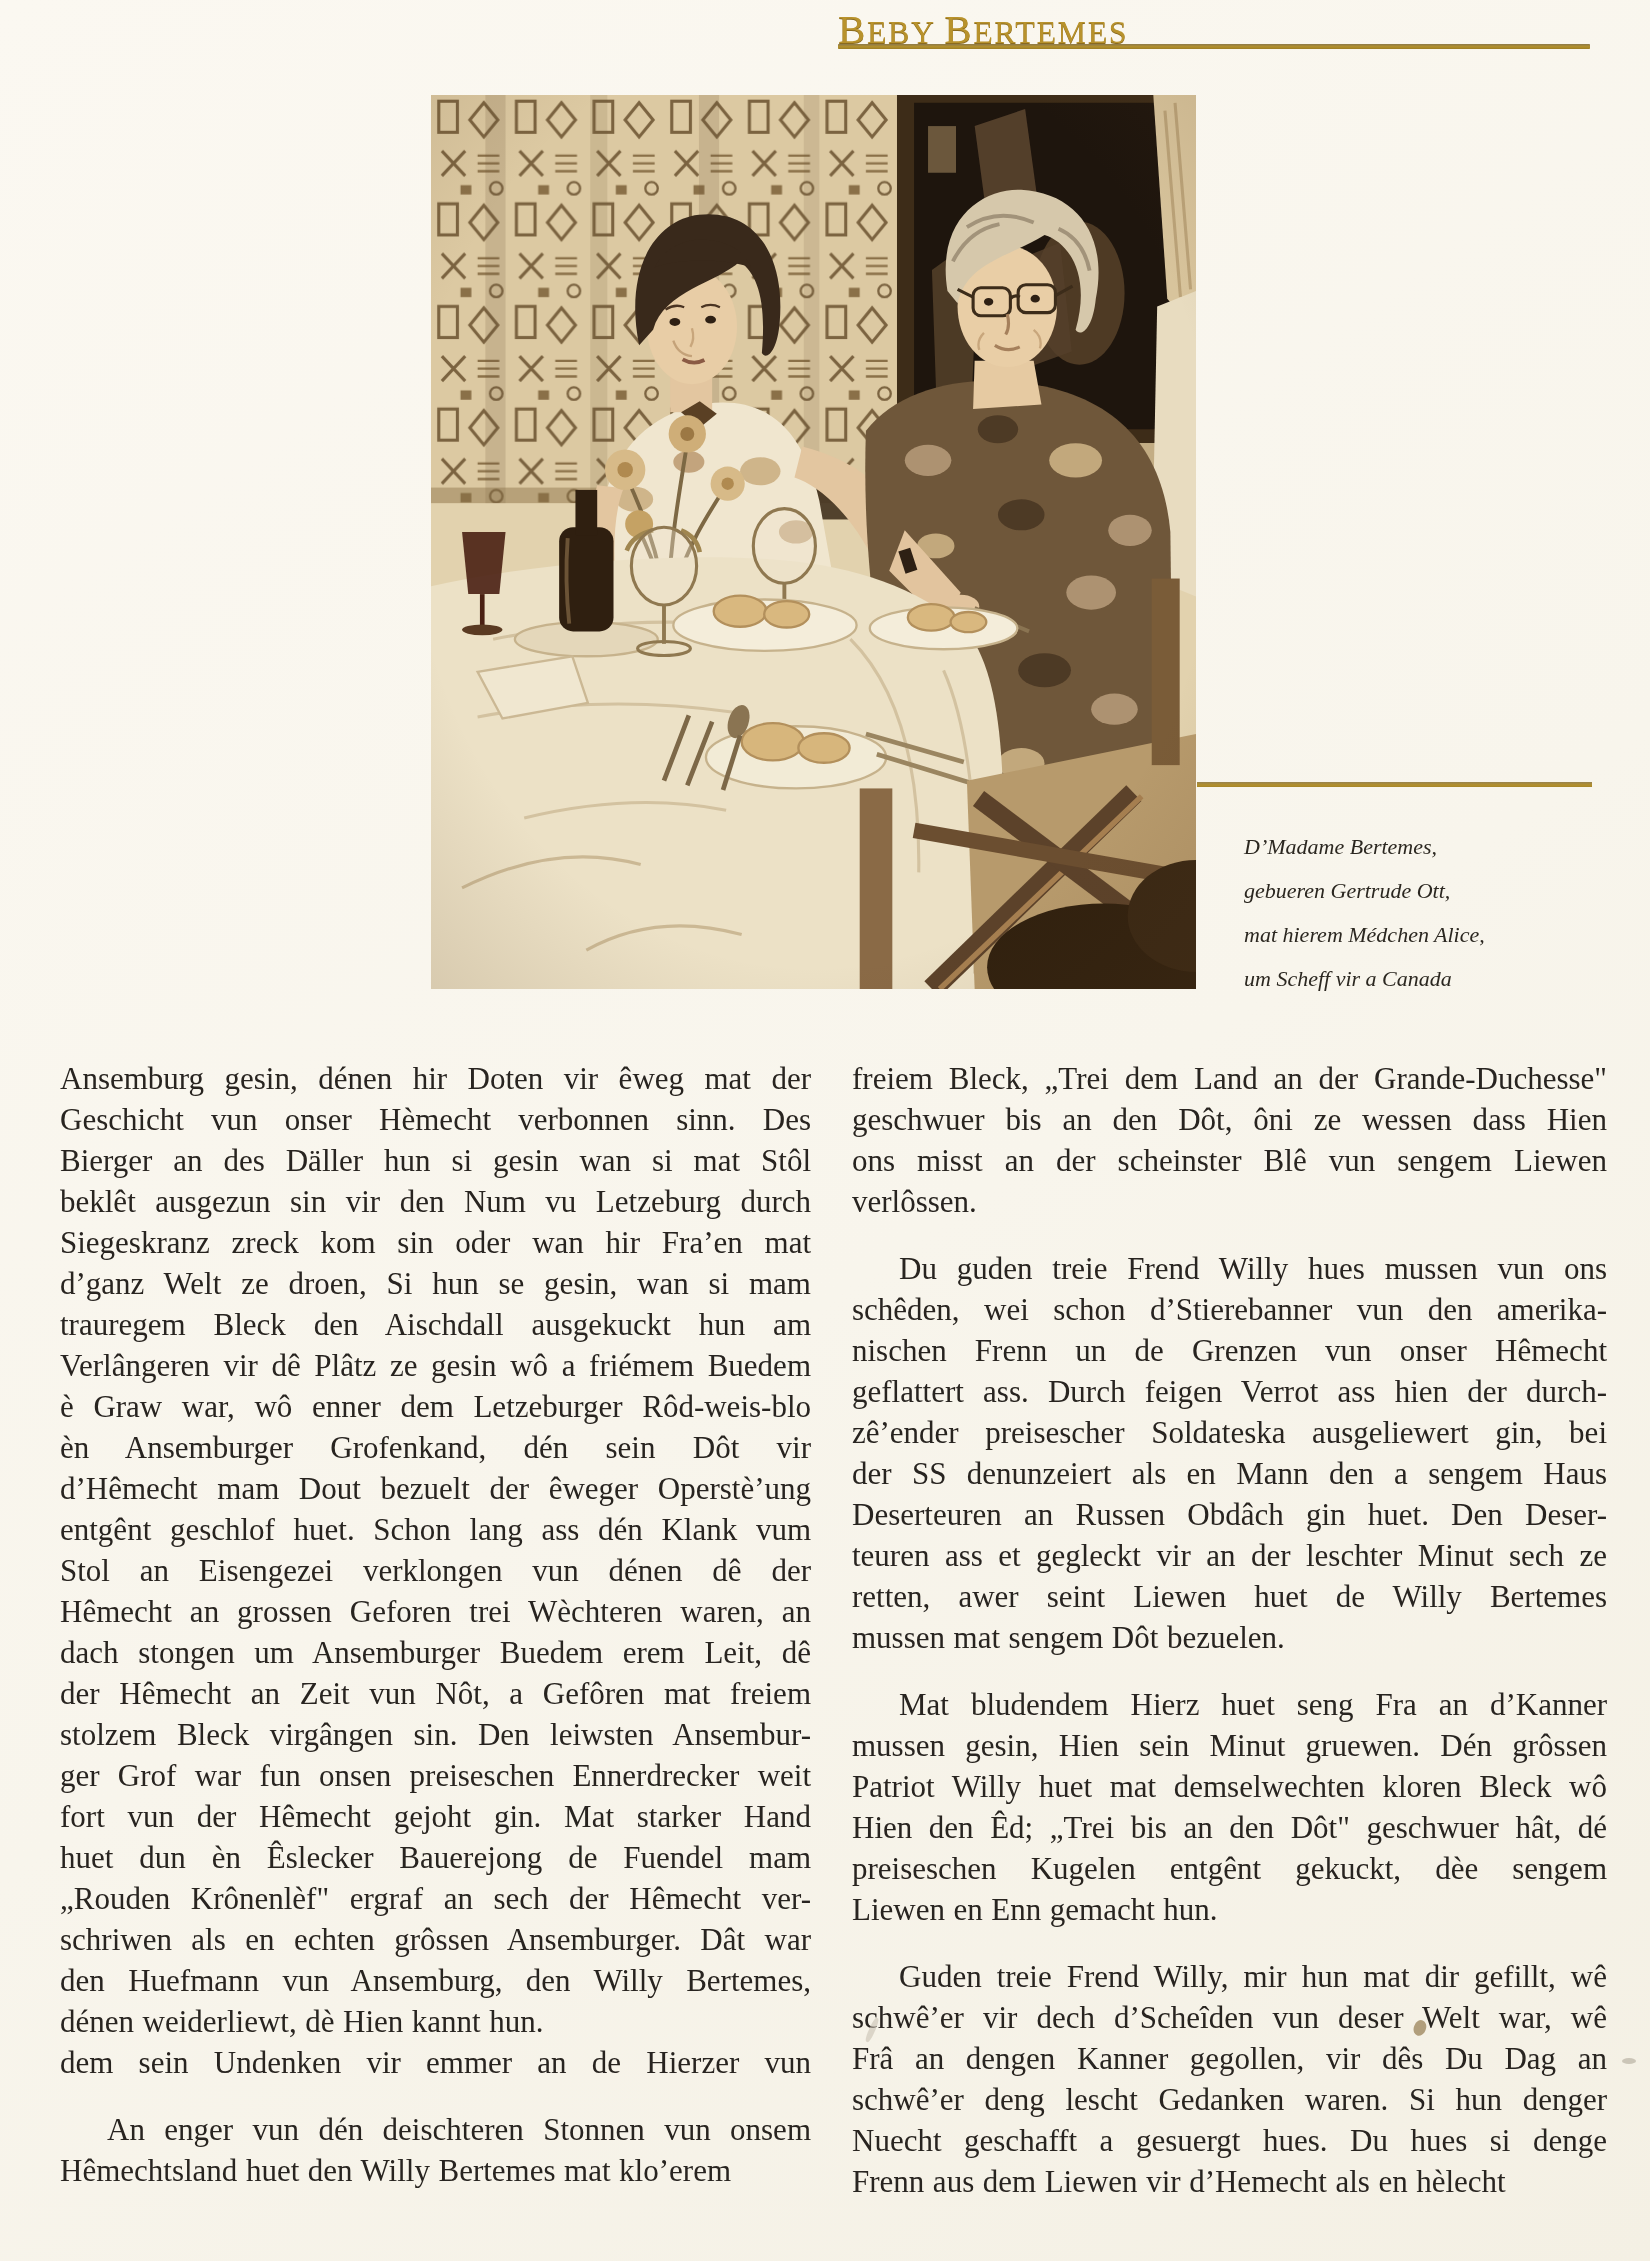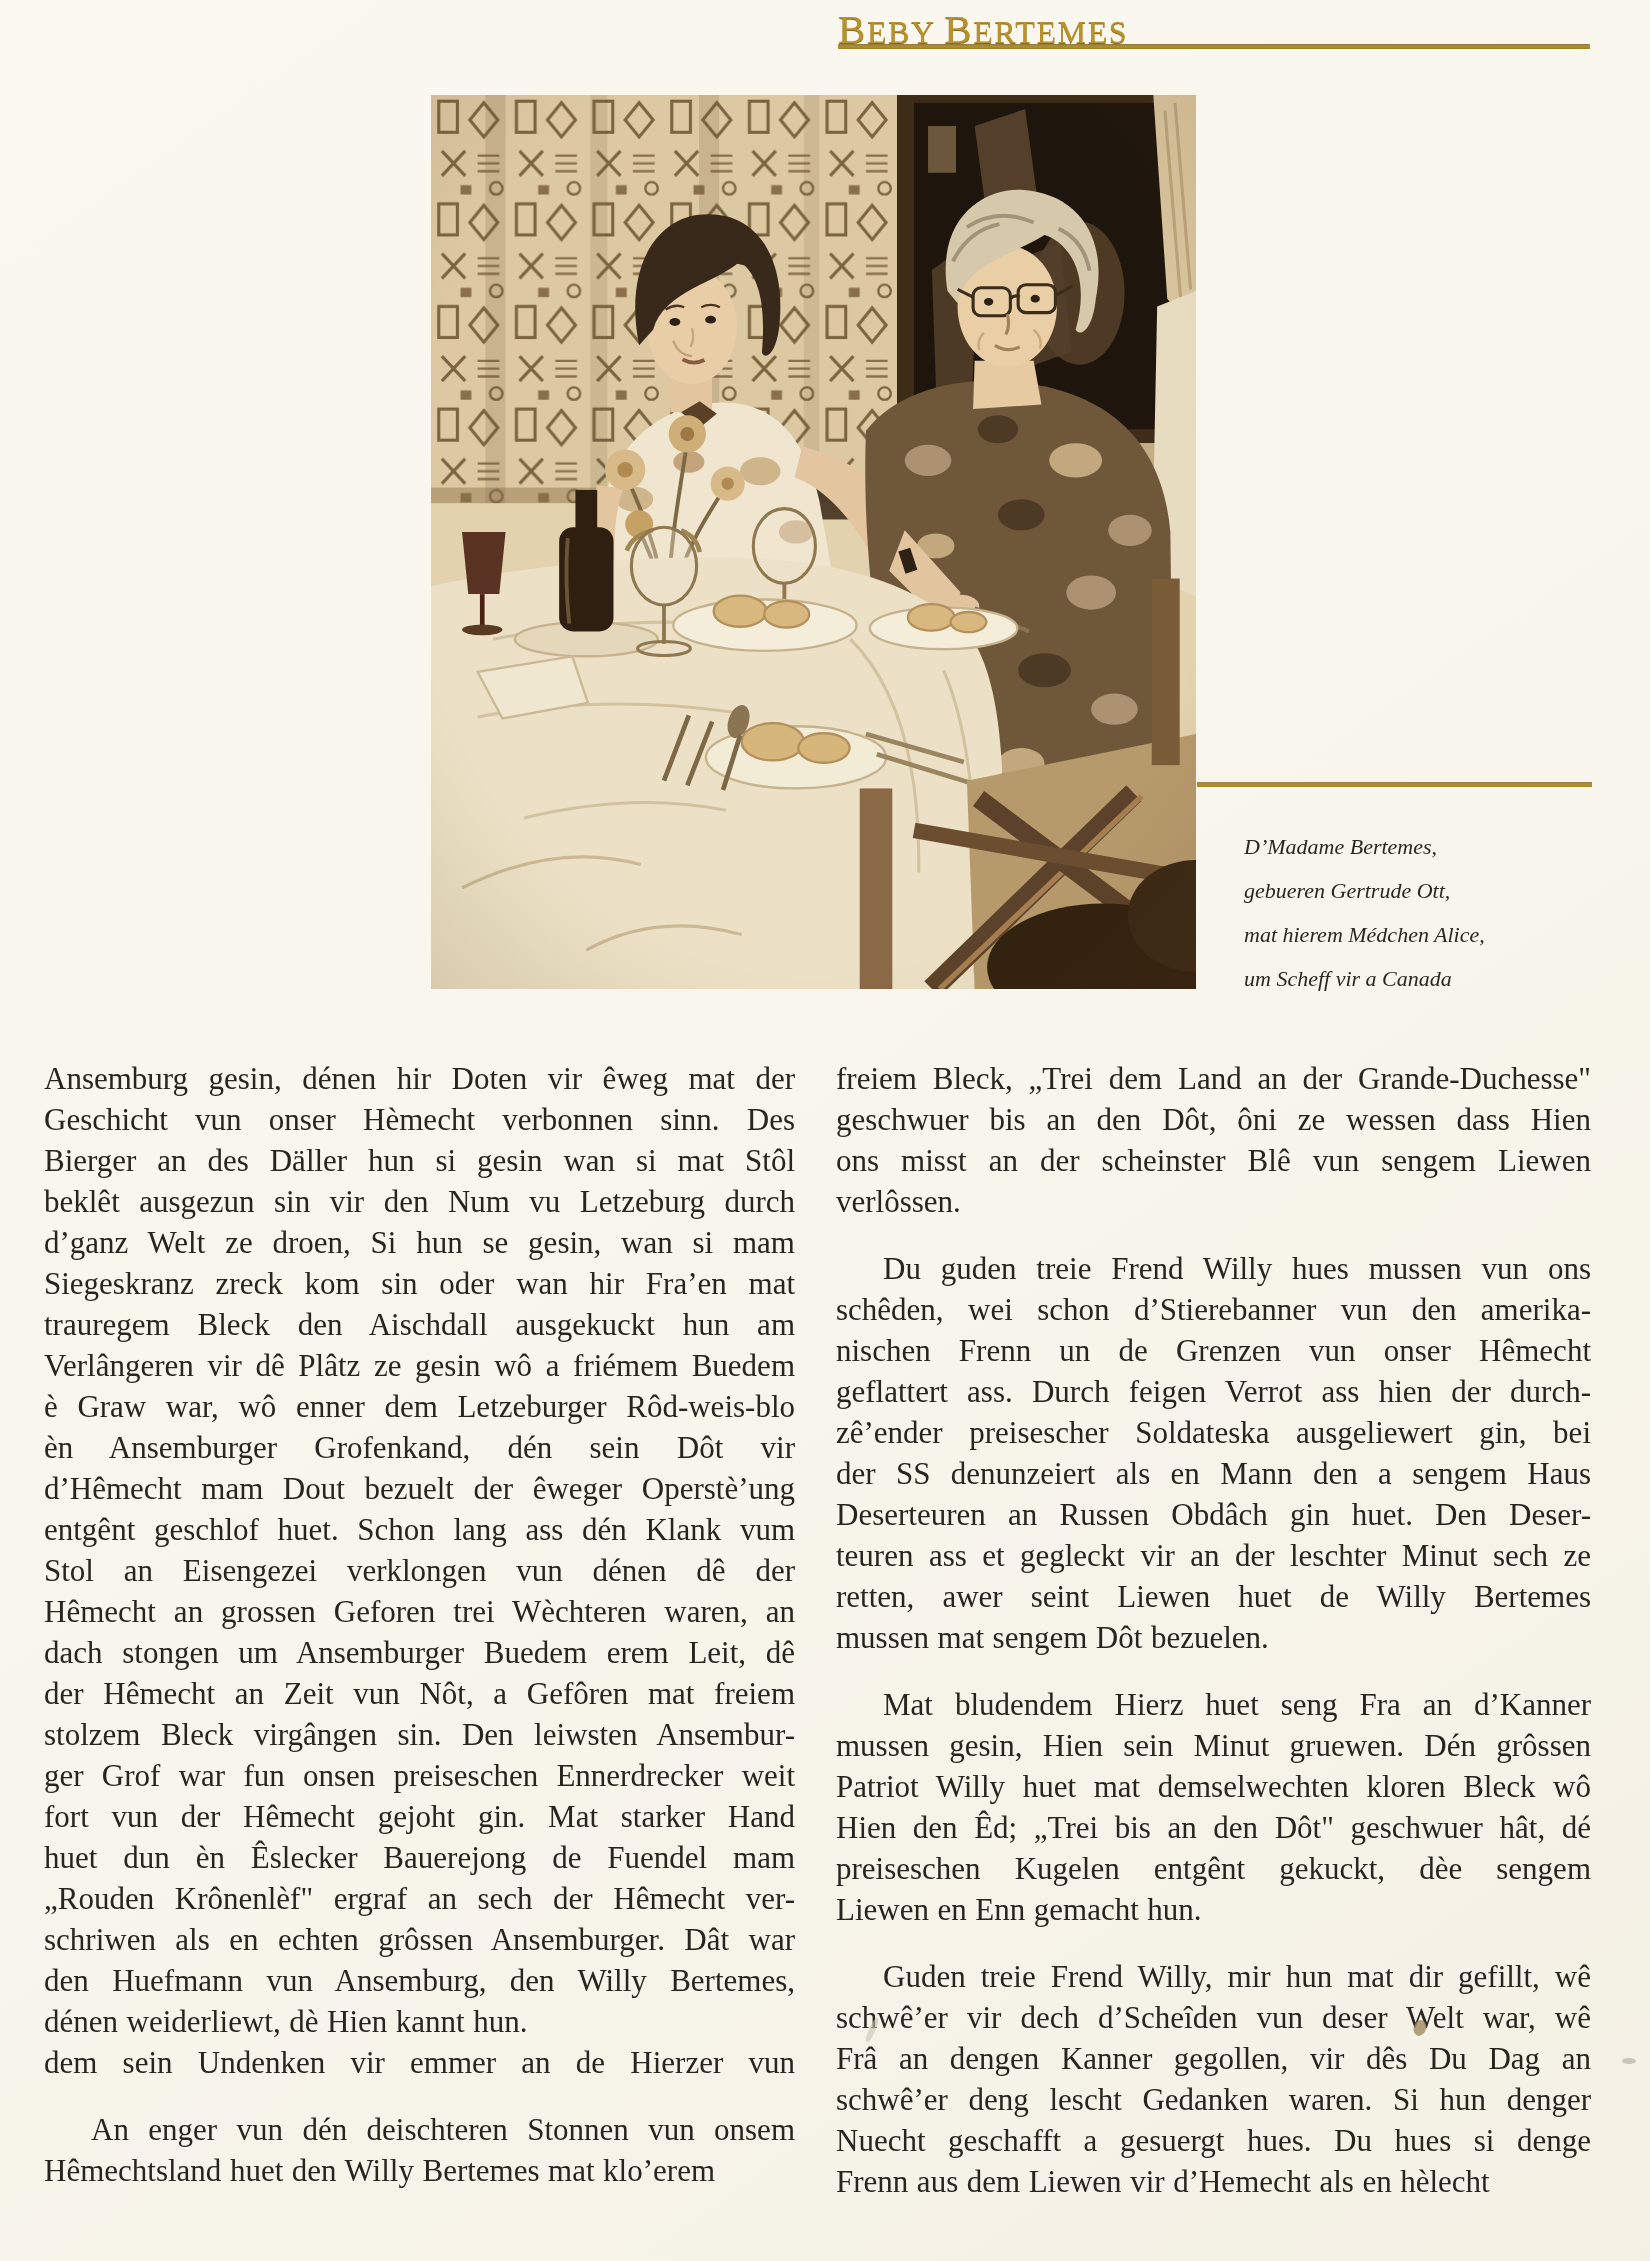--- a/index.html
+++ b/index.html
@@ -35,21 +35,21 @@
   
   .cap-rule{
     position:absolute;left:1197px;top:782px;width:395px;height:4.7px;
     background:linear-gradient(#97824e,#b3902c 60%,#a5862a);
   }
   .caption{
     position:absolute;left:1244px;top:825px;width:365px;
     font-style:italic;font-size:22px;line-height:44px;color:#2b2720;
   }
   
-  .col{position:absolute;top:1058px;color:#282420;}
+  .col{position:absolute;top:1058px;color:#282420;margin-left:16px;}
   .col-left{left:44px;width:751px;}
   .col-right{left:836px;width:755px;}
   .para + .para{margin-top:26px;}
   .line{
     font-size:31px;line-height:41px;
     text-align:justify;text-align-last:justify;
     word-spacing:0.8px;
     white-space:normal;
   }
   .line.last{text-align-last:left;}
@@ -243,22 +243,22 @@
       <div>mat hierem Médchen Alice,</div>
       <div>um Scheff vir a Canada</div>
     </figcaption>
 
   <section class="col col-left">
       <div class="para">
         <div class="line">Ansemburg gesin, dénen hir Doten vir êweg mat der</div>
         <div class="line">Geschicht vun onser Hèmecht verbonnen sinn. Des</div>
         <div class="line">Bierger an des Däller hun si gesin wan si mat Stôl</div>
         <div class="line">beklêt ausgezun sin vir den Num vu Letzeburg durch</div>
+        <div class="line">Siegeskranz zreck kom sin oder wan hir Fra’en mat</div>
         <div class="line">d’ganz Welt ze droen, Si hun se gesin, wan si mam</div>
-        <div class="line">Siegeskranz zreck kom sin oder wan hir Fra’en mat</div>
         <div class="line">trauregem Bleck den Aischdall ausgekuckt hun am</div>
         <div class="line">Verlângeren vir dê Plâtz ze gesin wô a friémem Buedem</div>
         <div class="line">è Graw war, wô enner dem Letzeburger Rôd-weis-blo</div>
         <div class="line">èn Ansemburger Grofenkand, dén sein Dôt vir</div>
         <div class="line">d’Hêmecht mam Dout bezuelt der êweger Operstè’ung</div>
         <div class="line">entgênt geschlof huet. Schon lang ass dén Klank vum</div>
         <div class="line">Stol an Eisengezei verklongen vun dénen dê der</div>
         <div class="line">Hêmecht an grossen Geforen trei Wèchteren waren, an</div>
         <div class="line">dach stongen um Ansemburger Buedem erem Leit, dê</div>
         <div class="line">der Hêmecht an Zeit vun Nôt, a Gefôren mat freiem</div>

